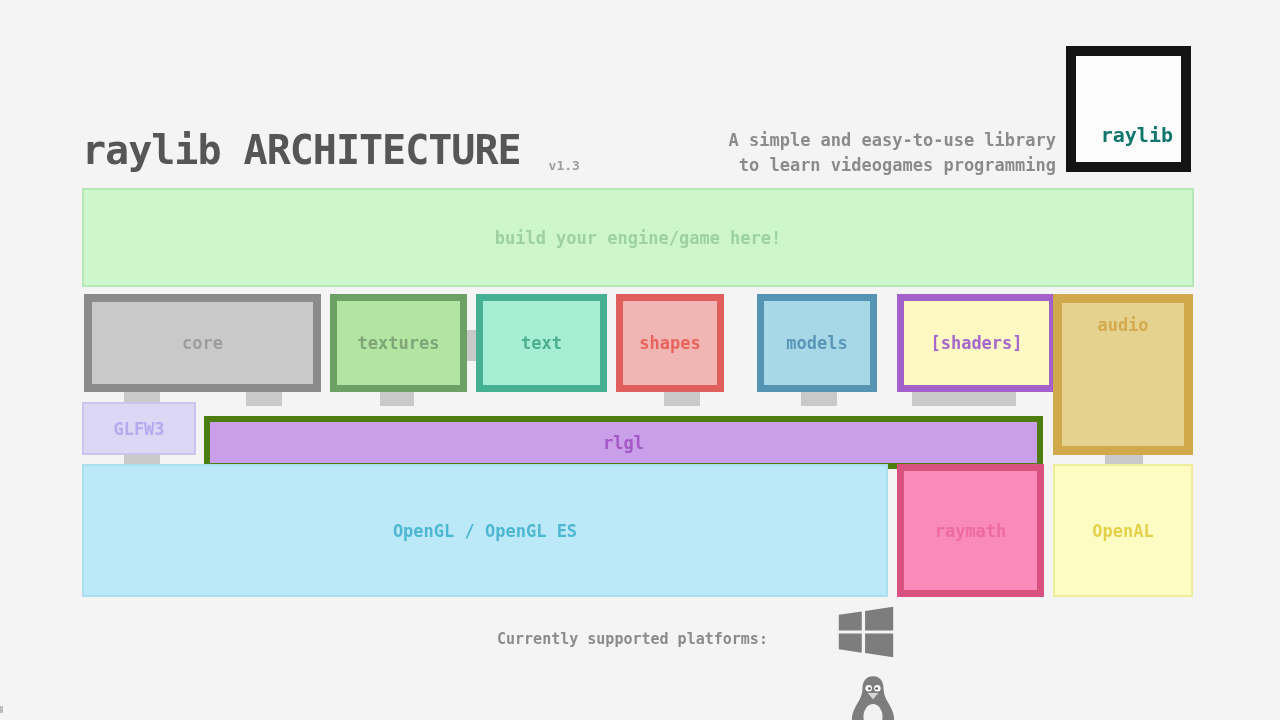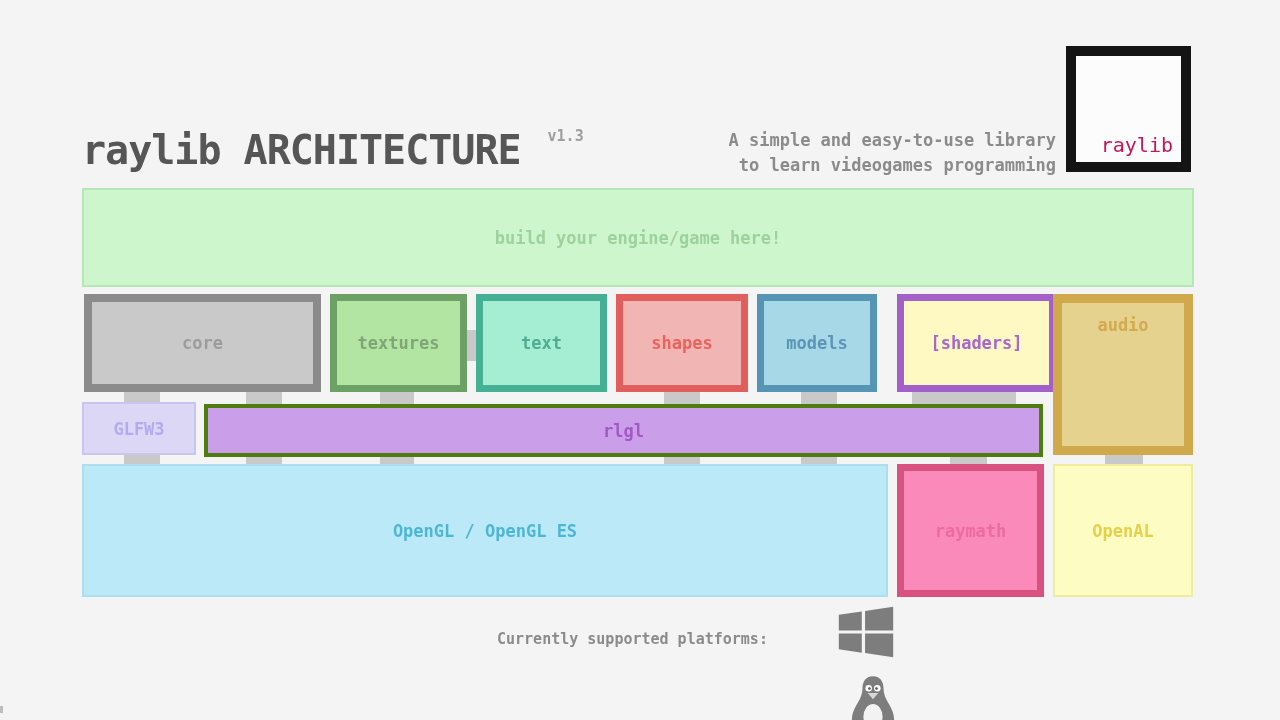--- a/index.html
+++ b/index.html
@@ -1,42 +1,42 @@
 <!DOCTYPE html>
 <html><head>
 <meta charset="utf-8">
 <style>
   html,body{margin:0;padding:0;background:#f4f4f4;}
   .stage{
     position:relative;width:1280px;height:720px;background:#f4f4f4;
     font-family:"DejaVu Sans Mono","Liberation Mono",monospace;overflow:hidden;
   }
   
-  .title-row{position:absolute;left:82px;top:127px;display:flex;align-items:flex-start;gap:7px;}
+  .title-row{position:absolute;left:82px;top:127px;display:flex;align-items:flex-end;gap:28px;}
   .title-main{font-size:40px;font-weight:bold;color:#565656;letter-spacing:-1px;white-space:nowrap;}
-  .title-version{font-size:15px;font-weight:bold;color:#9e9e9e;margin-left:20px;}
+  .title-version{font-size:13px;font-weight:bold;color:#9e9e9e;}
   .tagline{position:absolute;right:224px;top:128px;text-align:right;font-size:17px;line-height:25px;font-weight:bold;color:#8b8b8b;white-space:nowrap;}
   .logo{position:absolute;left:1066px;top:46px;width:125px;height:126px;box-sizing:border-box;border:10px solid #141414;background:#fcfcfc;}
-  .logo-text{position:absolute;right:8px;bottom:5px;font-size:20px;font-weight:normal;color:#be185d;}
+  .logo-text{position:absolute;right:8px;bottom:15px;font-size:20px;font-weight:bold;color:#0f766e;}
   
   .box{position:absolute;box-sizing:border-box;display:flex;align-items:center;justify-content:center;
        font-size:17px;font-weight:bold;z-index:2;white-space:nowrap;}
   .conn{position:absolute;background:#c9c9c9;z-index:1;}
   
   .b-engine {left:82px;  top:188px;width:1112px;height:99px; background:#cdf6cc;border:2px solid #b7e7b6;color:#9dd19f;}
   .b-core   {left:84px;  top:294px;width:237px; height:98px; background:#c9c9c9;border:8px solid #8b8b8b;color:#9c9c9c;}
   .b-textures{left:330px;top:294px;width:137px; height:98px; background:#b2e5a1;border:7px solid #6ca065;color:#7fa677;}
   .b-text   {left:476px; top:294px;width:131px; height:98px; background:#a5eed4;border:7px solid #46b094;color:#4fae92;}
-  .b-shapes {left:616px; top:294px;width:132px; height:98px; background:#f1b6b3;border:7px solid #e05e5b;color:#e9635d;}
+  .b-shapes {left:616px; top:294px;width:108px; height:98px; background:#f1b6b3;border:7px solid #e05e5b;color:#e9635d;}
   .b-models {left:757px; top:294px;width:120px; height:98px; background:#a6d8e8;border:7px solid #5694b4;color:#5b96b6;}
   .b-shaders{left:897px; top:294px;width:159px; height:98px; background:#fef9c3;border:7px solid #a360c8;color:#a766cb;}
   .b-audio  {left:1053px;top:294px;width:140px; height:161px;background:#e5d28f;border:9px solid #cfa94b;color:#d3aa4e;
              align-items:flex-start;padding-top:12px;}
   .b-glfw3  {left:82px;  top:402px;width:114px; height:53px; background:#dbd7f4;border:2px solid #cac5ef;color:#b4aaf0;}
-  .b-rlgl   {left:204px; top:404px;width:839px; height:53px; background:#cb9ee9;border:4px solid #4d7c0f;color:#a258c5;}
+  .b-rlgl   {left:204px; top:416px;width:839px; height:53px; background:#cb9ee9;border:6px solid #4d7c0f;color:#a258c5;}
   .b-opengl {left:82px;  top:464px;width:806px; height:133px;background:#bce9f8;border:2px solid #abdeee;color:#4db7d3;}
   .b-raymath{left:897px; top:464px;width:147px; height:133px;background:#f98aba;border:7px solid #d8517f;color:#ee6ba1;}
   .b-openal {left:1053px;top:464px;width:140px; height:133px;background:#fdfdc3;border:2px solid #eeee9a;color:#e4d04b;}
   
   .platforms-label{position:absolute;left:497px;top:630px;font-size:15px;font-weight:bold;color:#8b8b8b;white-space:nowrap;}
   .icons{position:absolute;left:836px;top:602px;height:68px;display:flex;align-items:flex-end;gap:9px;flex-direction:column;}
   .icons svg{display:block;}
   .edge-artifact{position:absolute;left:0;top:706px;width:3px;height:7px;background:#bdbdbd;}
 </style>
 </head>

